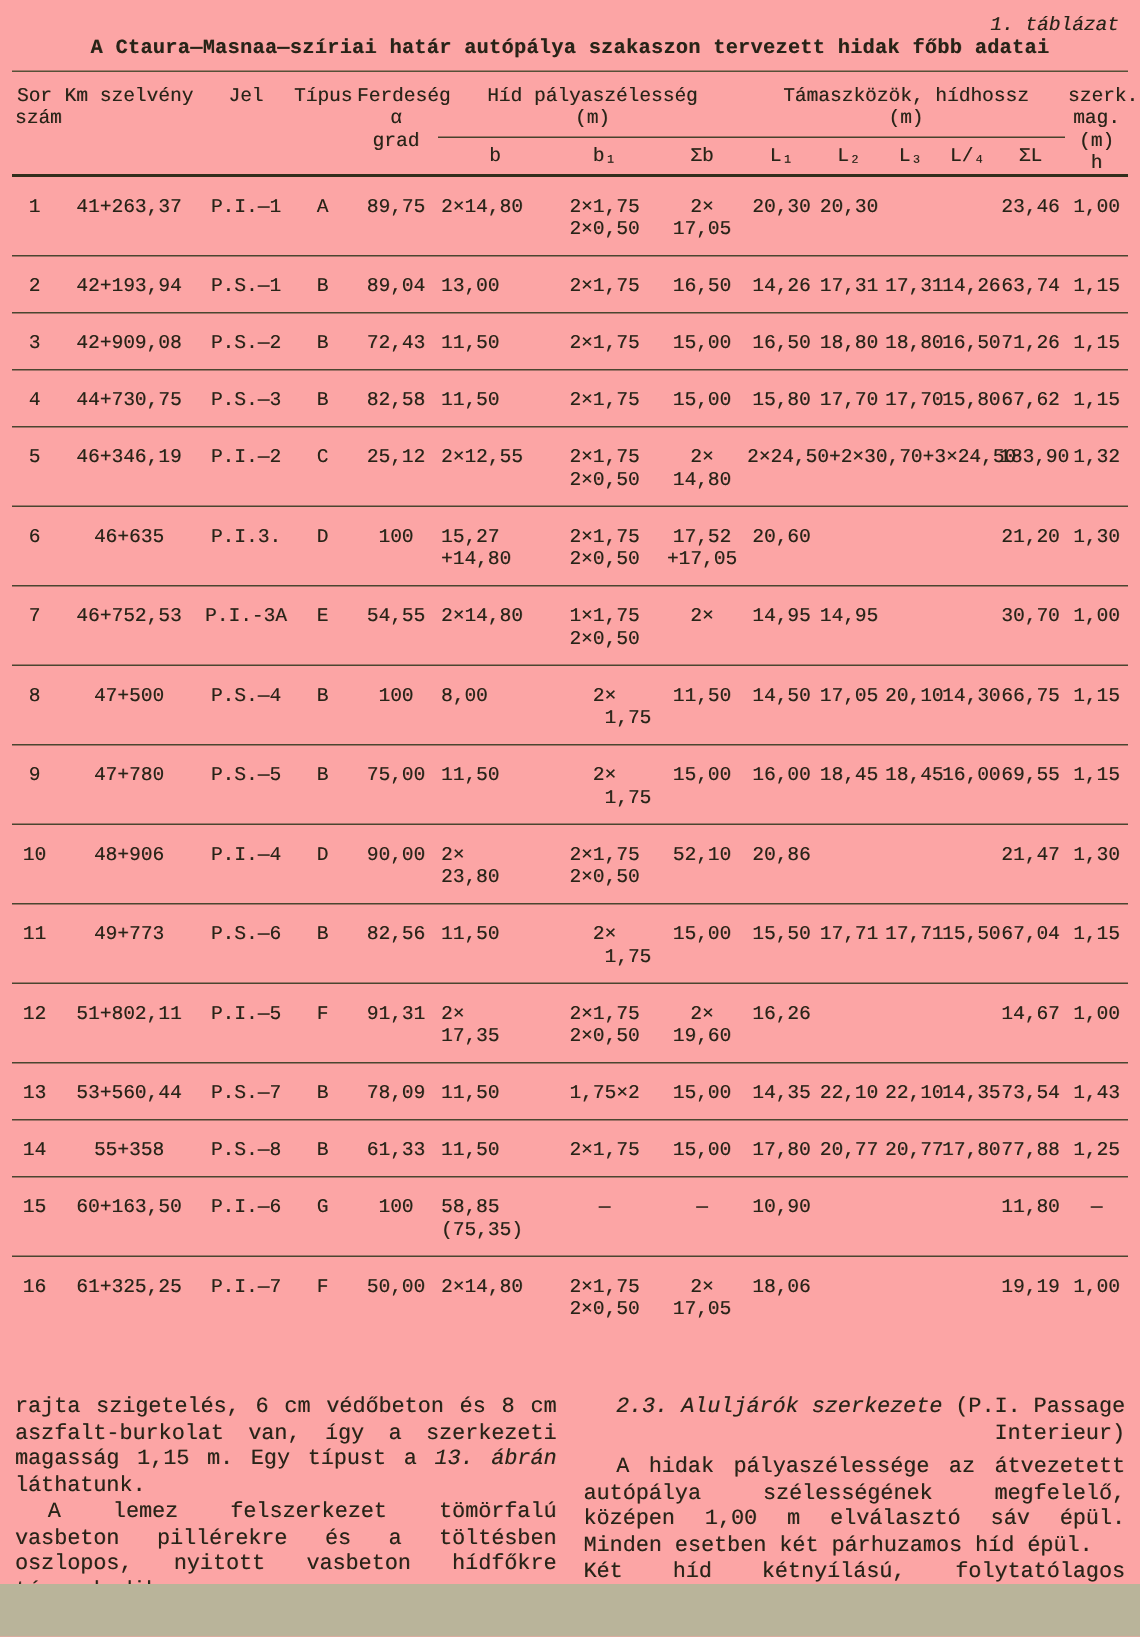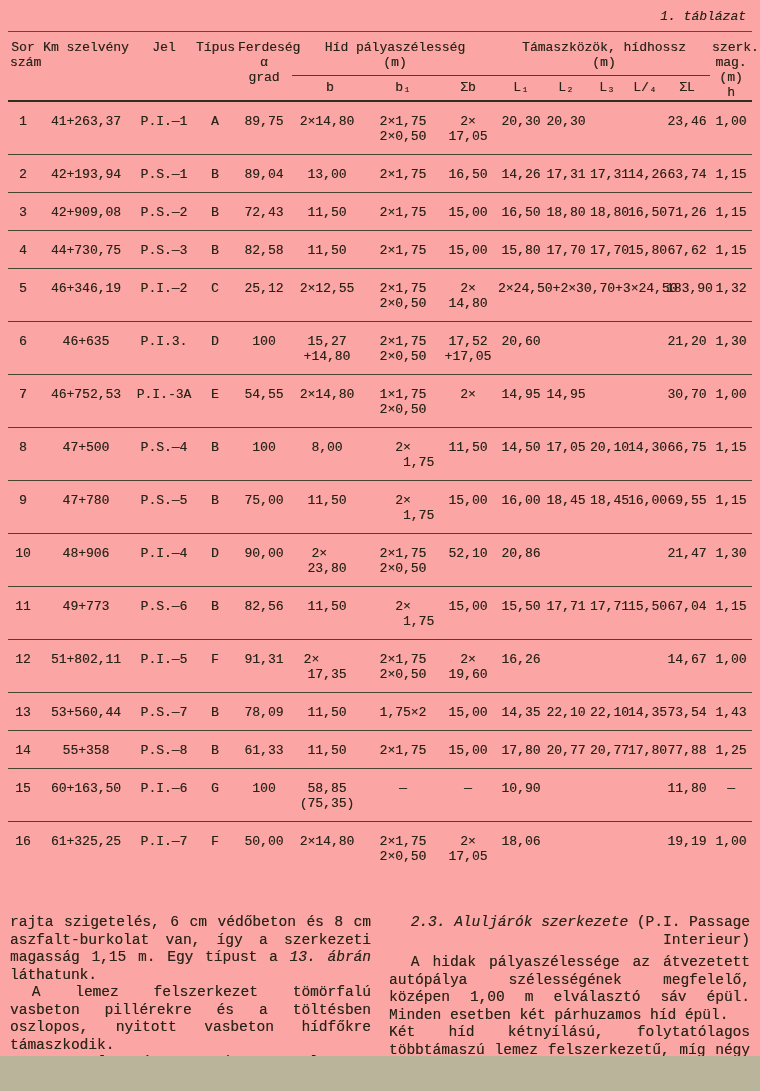--- a/index.html
+++ b/index.html
@@ -40,21 +40,21 @@
   th, td { white-space:pre-line; font-weight:normal; padding:0 2px; text-align:center; }
   thead th { vertical-align:top; padding-top:8px; font-size:13px; }
   thead th.group { border-bottom:1.3px solid #46422c; padding-bottom:2px; }
   thead tr.subhead th { padding-top:4px; padding-bottom:4px; }
   tbody td {
     vertical-align:top;
     padding:12px 2px 10px 2px;
   }
   tbody tr:first-child td { border-top:2.5px solid #322e1d; }
   tbody tr + tr td { border-top:1.5px solid #4a4530; }
-  td.col-b, th.col-b { text-align:center; padding-right:8px; }
+  td.col-b, th.col-b { text-align:left; padding-right:8px; }
   td.lspan { text-align:left; white-space:nowrap; padding-left:0; }
   .text-cols {
     display:flex;
     gap:18px;
     margin:40px 10px 0 10px;
   }
   .text-cols .col {
     flex:1;
     font-size:14.5px;
     line-height:17.5px;
@@ -63,20 +63,21 @@
   .text-cols p { margin:0; }
   .text-cols p.ind { text-indent:1.5em; }
   .text-cols p.heading { text-align:right; margin-bottom:5px; }
 </style>
 </head>
 <body>
 
 <div class="page">
 
   <div class="table-label">1. táblázat</div>
+  <div class="title">A Ctaura—Masnaa—szíriai határ autópálya szakaszon tervezett hidak főbb adatai</div>
 
   <table class="bridges">
     <colgroup>
       <col style="width:30px">
         <col style="width:96px">
         <col style="width:60px">
         <col style="width:42px">
       <col style="width:56px">
         <col style="width:76px">
         <col style="width:70px">

